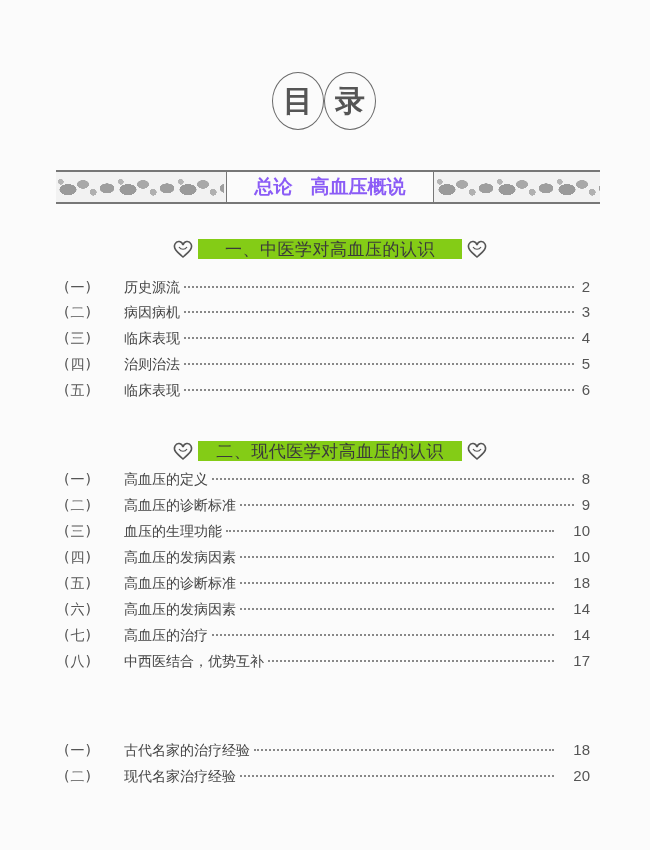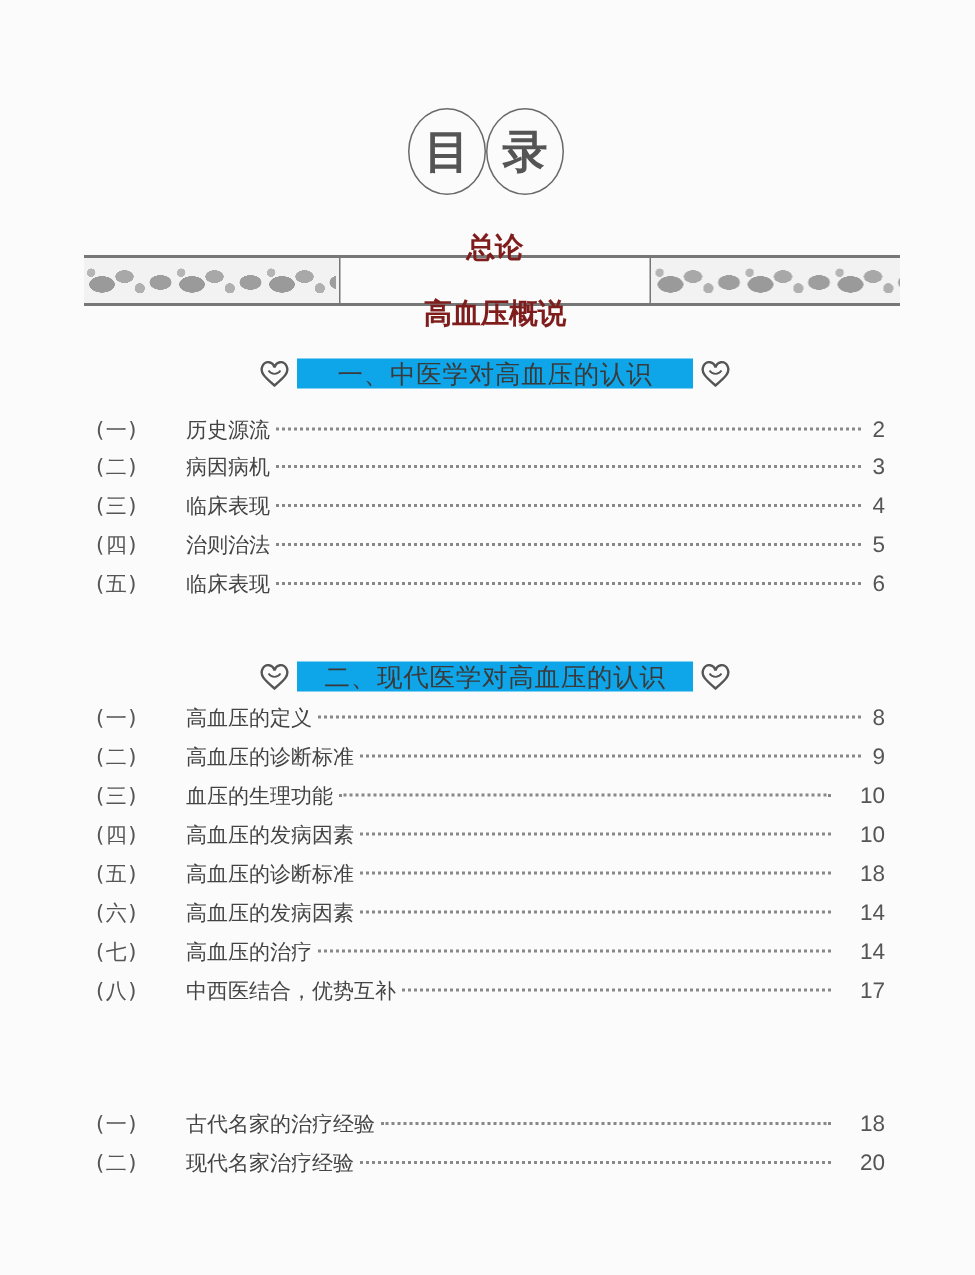--- a/index.html
+++ b/index.html
@@ -41,30 +41,30 @@
     background-size:60px 26px;
     background-repeat:repeat-x;
   }
   .ornament.left { left:0; width:168px; }
   .ornament.right { right:0; width:165px; }
   .part-label {
     position:absolute; left:170px; top:0; width:206px; height:30px;
     border-left:1.5px solid #777; border-right:1.5px solid #777;
     background:#fbfbfb;
     display:flex; align-items:center; justify-content:center; gap:18px;
-    font-size:19px; color:#7f1d1d; font-weight:bold;flex-direction:column;
+    font-size:19px; color:#8b5cf6; font-weight:bold;
   }
 
   
   .section-header {
     position:absolute; left:172px; width:316px; height:22px;
     display:flex; align-items:center;
   }
   .section-bar {
-    flex:1; height:20px; background:#0ea5e9;
+    flex:1; height:20px; background:#84cc16;
     display:flex; align-items:center; justify-content:center;
     font-size:17px; color:#3a3a3a; letter-spacing:0.5px;
     margin:0 4px;
   }
   .heart {
     width:22px; height:20px; position:relative; flex:none;
   }
   .heart svg { width:22px; height:20px; display:block; }
 
   

